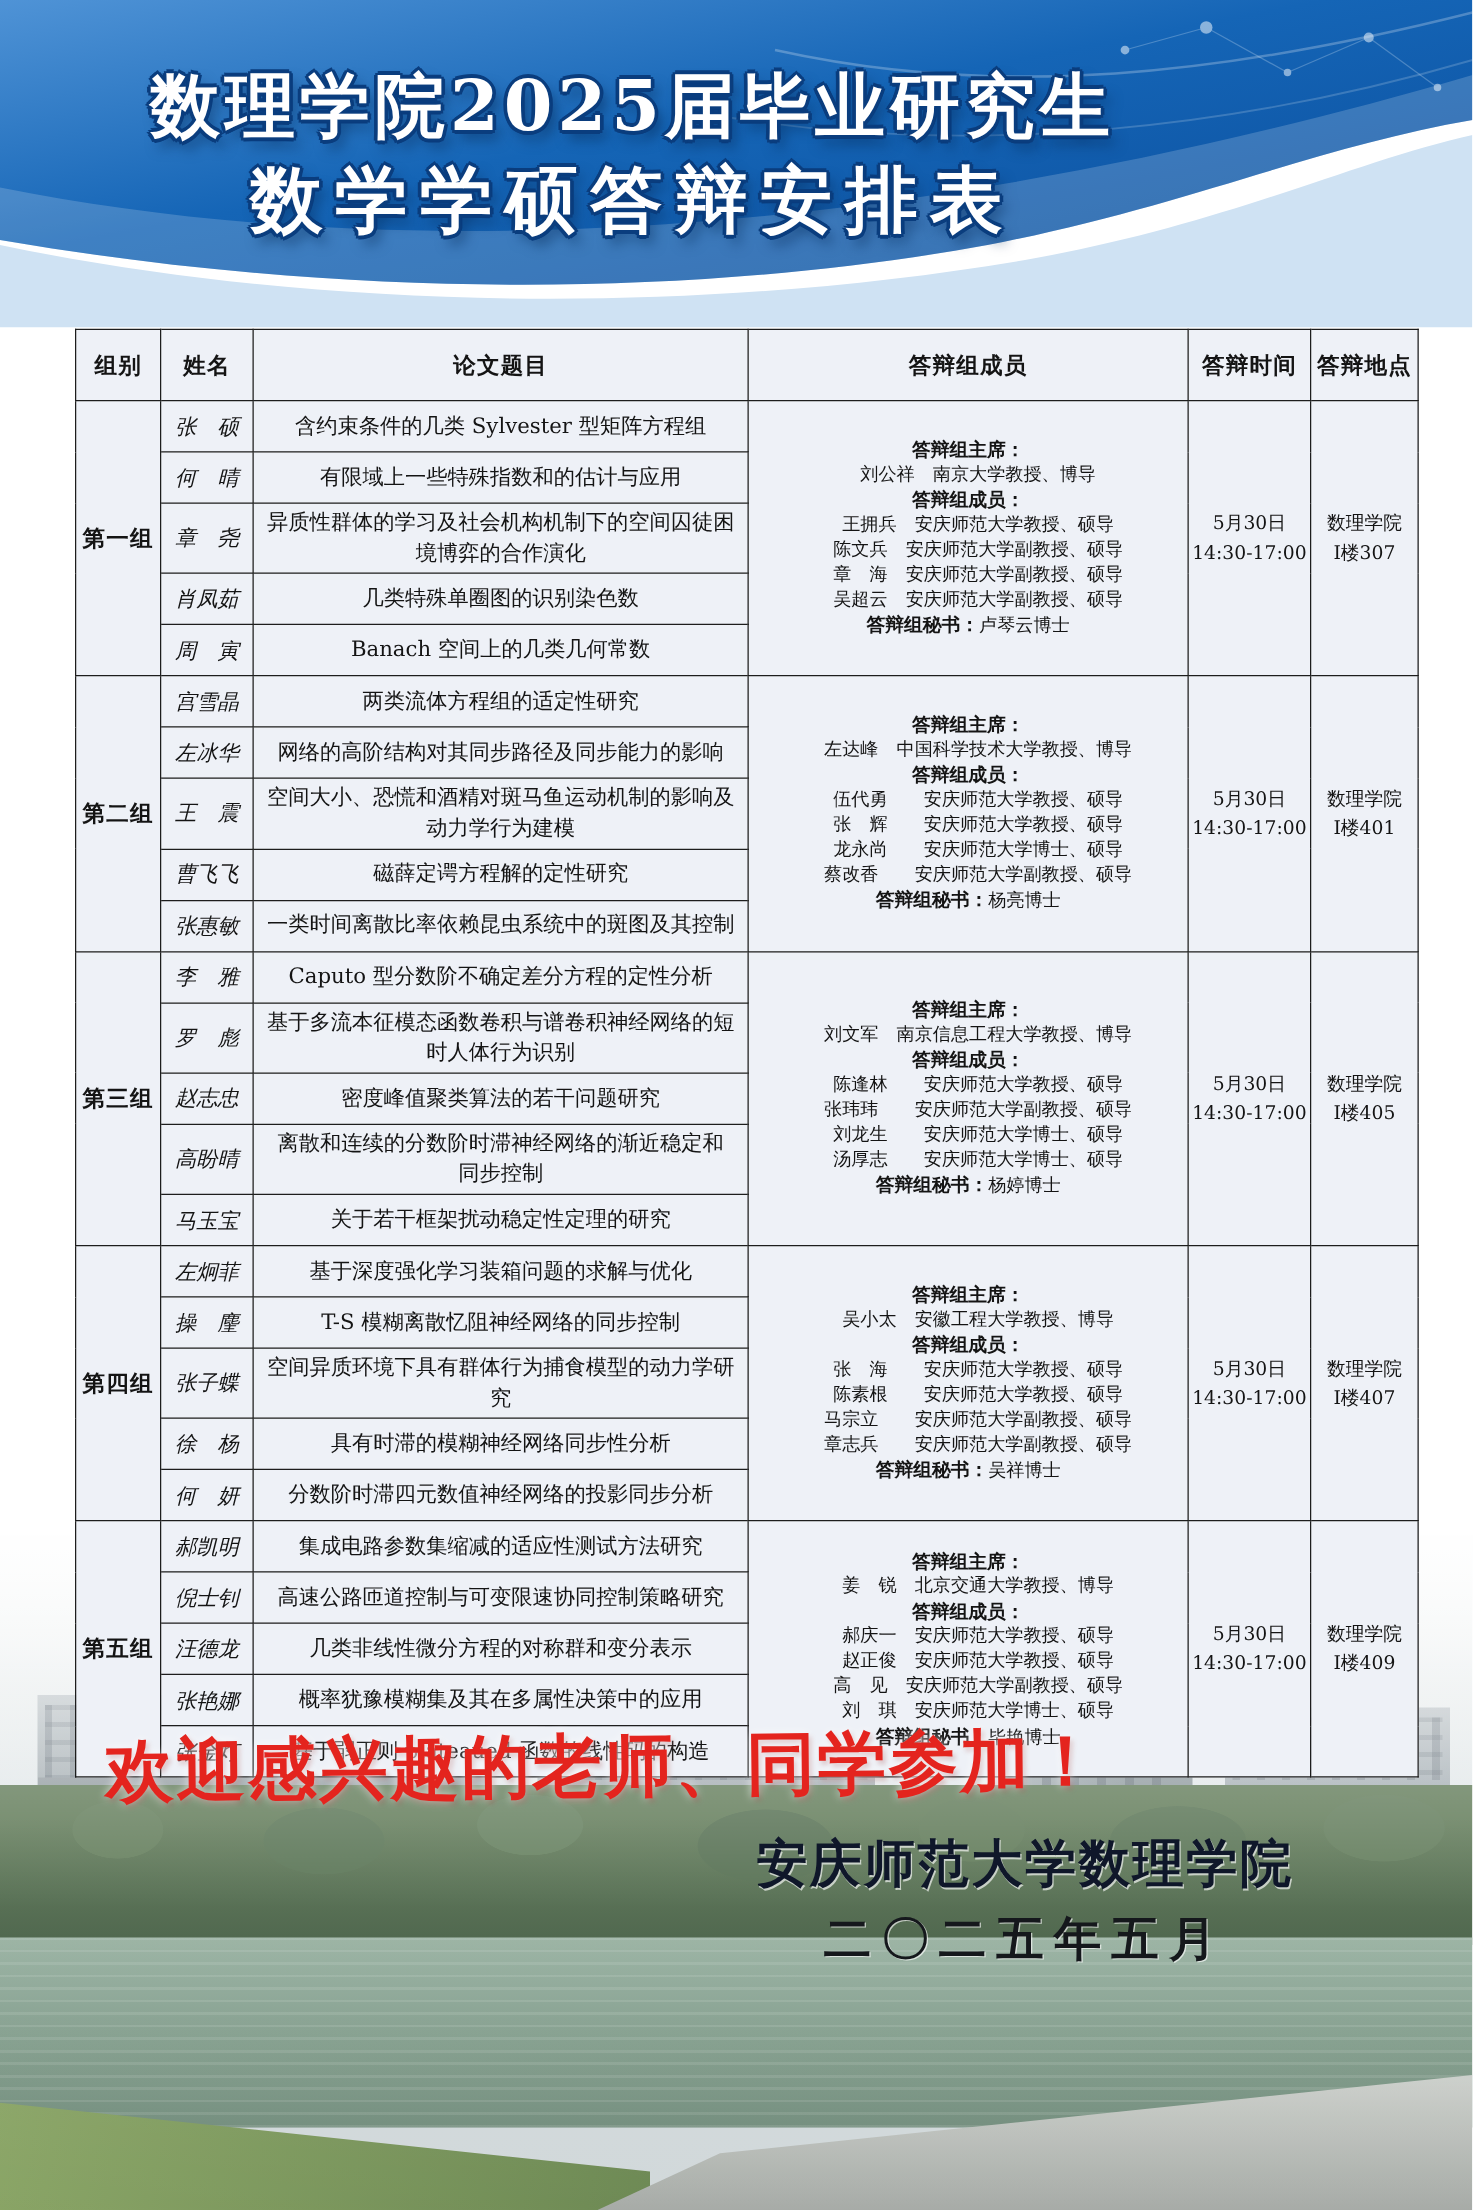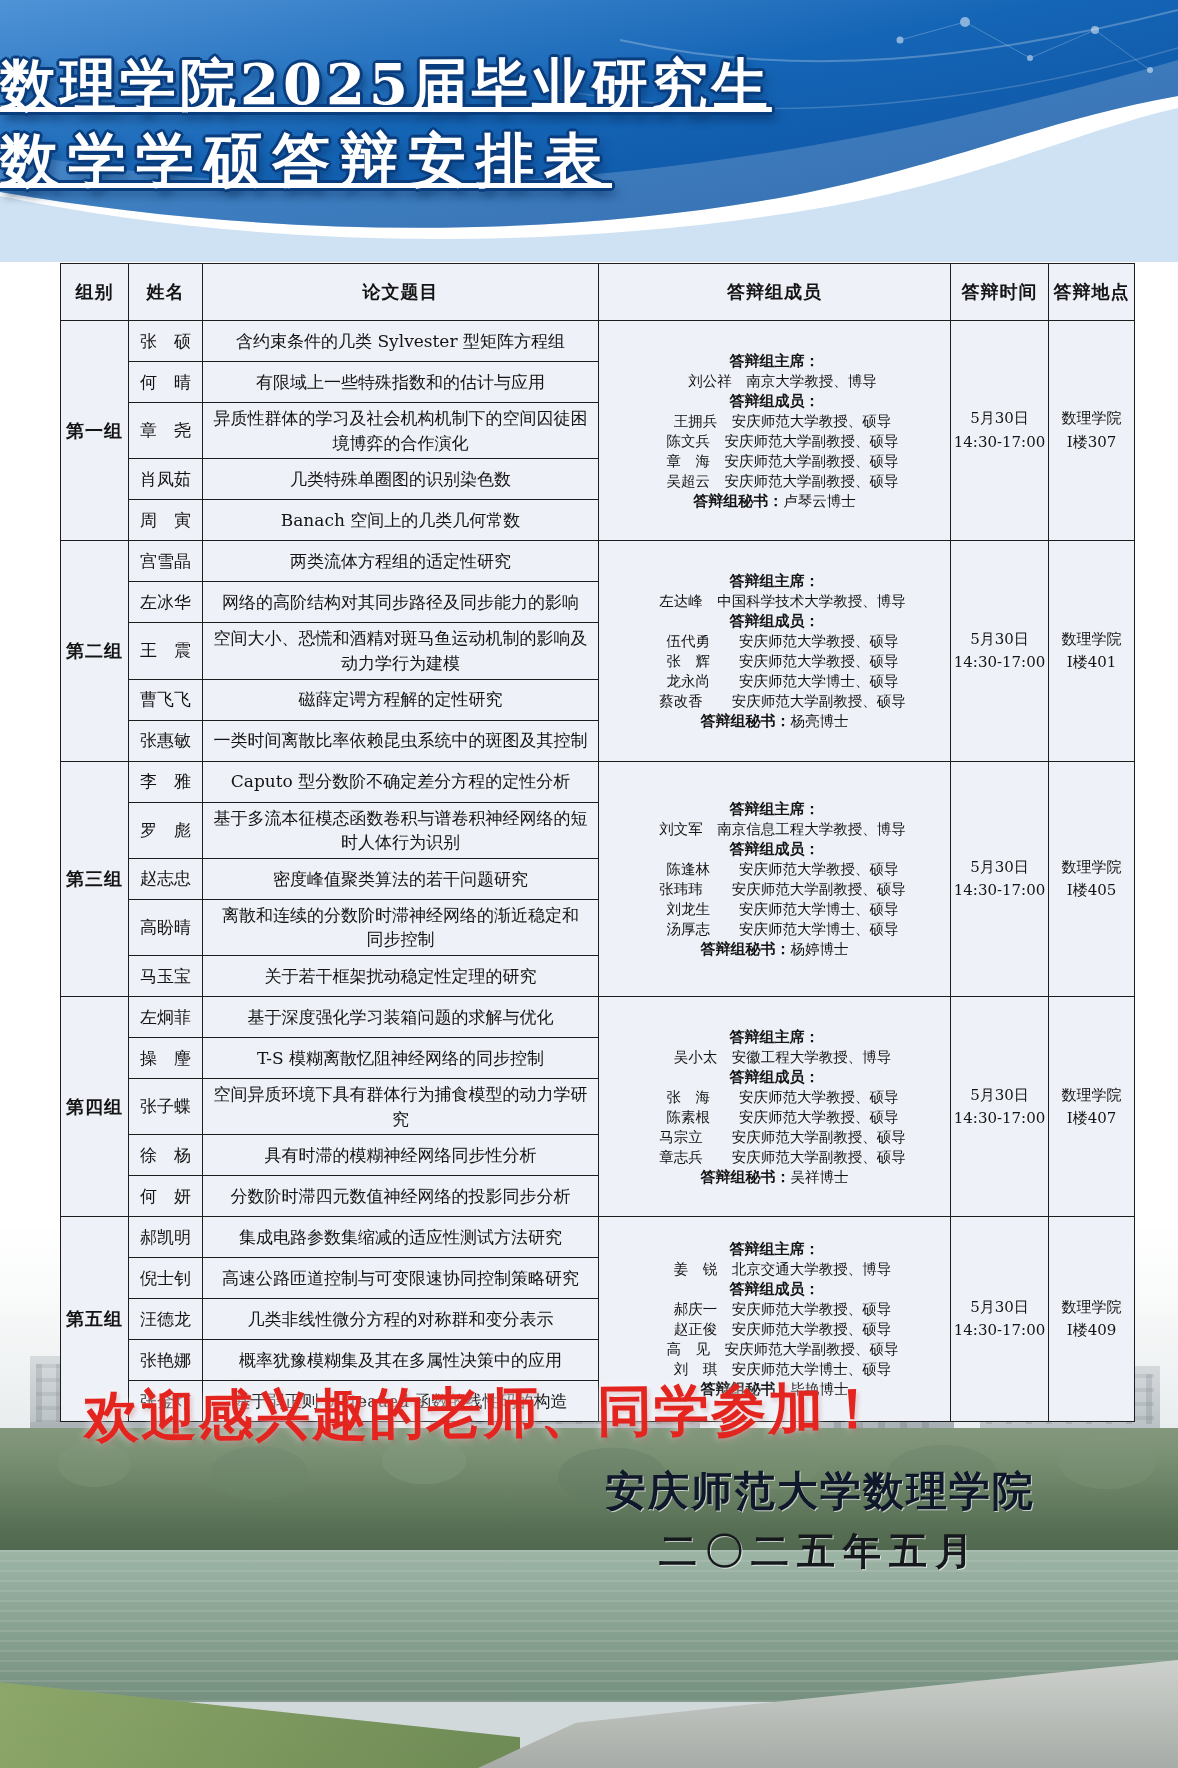--- a/index.html
+++ b/index.html
@@ -2,24 +2,24 @@
 <html><head>
 <meta charset="utf-8">
 <style>
   html,body{margin:0;padding:0;}
   body{width:1178px;height:1768px;background:#ffffff;font-family:"Liberation Serif", serif;}
   .page{position:relative;width:1178px;height:1768px;overflow:hidden;background:#ffffff;}
 
   
   .header{position:absolute;top:0;left:0;width:1178px;height:262px;}
   .header svg{position:absolute;top:0;left:0;}
-  .title-line{position:absolute;left:0;width:1012px;color:#ffffff;
+  .title-line{position:absolute;left:0;width:1012px;text-align:center;color:#ffffff;
     font-weight:bold;font-family:"DejaVu Serif","Liberation Serif",serif;
     text-shadow:2px 2px 0 #0a3d7e,-2px -2px 0 #0a3d7e,2px -2px 0 #0a3d7e,-2px 2px 0 #0a3d7e,
-      0 3px 0 #0a3d7e,3px 0 0 #0a3d7e,0 -3px 0 #0a3d7e,-3px 0 0 #0a3d7e,5px 7px 10px rgba(6,40,84,.55);text-decoration:underline;}
+      0 3px 0 #0a3d7e,3px 0 0 #0a3d7e,0 -3px 0 #0a3d7e,-3px 0 0 #0a3d7e,5px 7px 10px rgba(6,40,84,.55);}
   .title-1{top:48px;font-size:56px;letter-spacing:4px;}
   .title-2{top:122px;font-size:58px;letter-spacing:10px;}
 
   
   .photo{position:absolute;left:0;top:1228px;width:1178px;height:540px;
     background:linear-gradient(#f4f6f6 0%,#dde3e5 40%,#ccd4d6 62%);}
   .photo *{position:absolute;}
   .bldg{background:#aeb7bb;}
   .bldg-a{left:30px;top:128px;width:360px;height:74px;
     background:linear-gradient(#b8c0c4,#98a3a8);
@@ -55,21 +55,21 @@
   .haze{left:0;top:0;width:1178px;height:540px;
     background:linear-gradient(rgba(255,255,255,.95) 0%,rgba(255,255,255,.45) 22%,rgba(255,255,255,.16) 55%,rgba(255,255,255,.10));}
 
   
   table.sched{position:absolute;left:60px;top:263px;width:1074px;table-layout:fixed;
     border-collapse:collapse;z-index:3;font-family:"DejaVu Serif","Liberation Serif",serif;color:#141414;padding-left:25px;}
   table.sched th,table.sched td{border:1.6px solid #1d1d1d;background:#eef1f7;
     text-align:center;vertical-align:middle;}
   table.sched th{height:54px;font-size:18px;font-weight:bold;letter-spacing:1px;}
   td.group-cell{font-size:18px;font-weight:bold;letter-spacing:1px;margin-left:36px;}
-  td.name-cell{font-size:17px;white-space:nowrap;height:34px;}
+  td.name-cell{font-size:17px;white-space:nowrap;height:34px;font-style:italic;}
   td.title-cell{font-size:17px;line-height:1.45;padding:3px 8px;height:34px;}
   td.committee-cell{text-align:left;vertical-align:middle;font-size:14.5px;line-height:20px;padding:6px 10px;}
   .com-label{font-weight:bold;font-size:15px;}
   .com-line{padding-left:16px;}
   .com-sec .com-label{display:inline;}
   td.time-cell,td.loc-cell{font-size:15px;line-height:1.55;padding:2px;}
 
   
   .welcome{position:absolute;left:84px;top:1376px;width:900px;z-index:4;
     font-family:"DejaVu Serif","Liberation Serif",serif;font-weight:bold;

